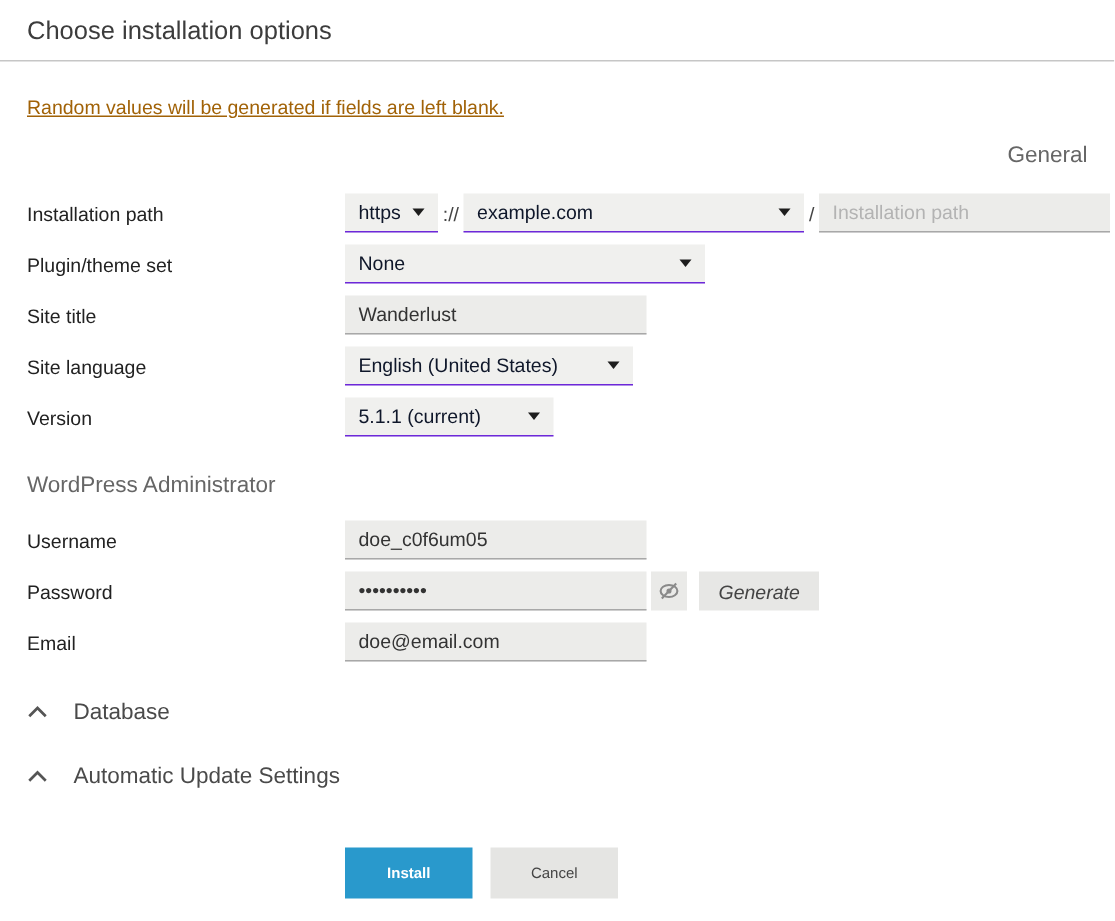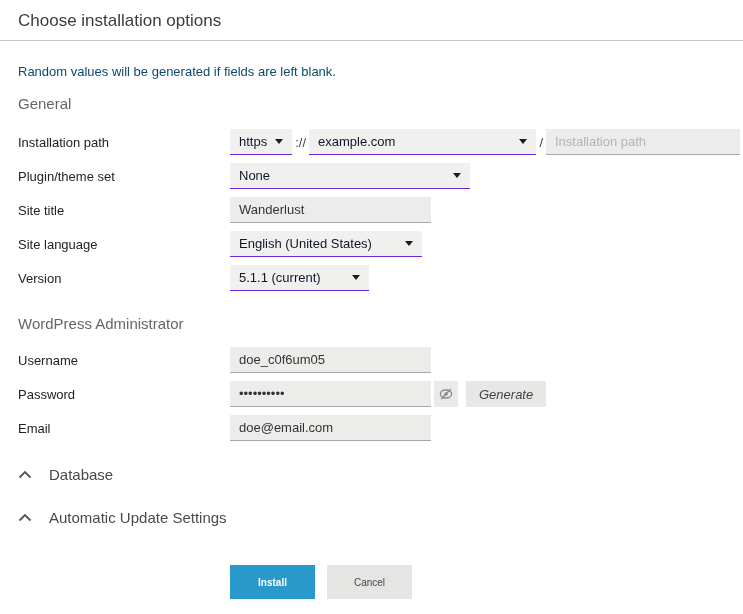--- a/index.html
+++ b/index.html
@@ -3,24 +3,24 @@
 <meta charset="utf-8">
 <style>
   html,body{margin:0;padding:0;background:#fff;}
   body{font-family:"Liberation Sans","DejaVu Sans",sans-serif;font-size:13px;color:#222;}
   .dialog{width:743px;height:614px;background:#fff;overflow:hidden;box-sizing:border-box;}
 
   .dialog-title{padding:11px 18px 9px;font-size:17px;color:#3c3c3c;}
   .divider{height:1px;background:#c6c6c6;border:0;margin:0;}
 
   .body{padding:0 18px;}
-  .note{margin-top:23px;color:#0c4a6e;}
+  .note{margin-top:23px;color:#a16207;text-decoration:underline;}
 
   .section-heading{font-size:15px;font-weight:400;color:#666;margin:0;line-height:17px;}
-  .heading-general{margin-top:16px;}
+  .heading-general{margin-top:16px;text-align:right;}
   .heading-admin{margin-top:24px;}
 
   .form-area{margin-top:17px;}
   .form-area-admin{margin-top:15px;}
   .form-row{display:flex;align-items:center;height:26px;margin-bottom:8px;}
   .row-label{width:212px;flex-shrink:0;color:#222;}
   .path-row{margin-right:-15px;}
 
   .text-input{background:#ececea;border:none;border-bottom:1px solid #a8a8a8;height:26px;box-sizing:border-box;
     padding:0 9px;font-size:13px;color:#333;font-family:inherit;outline:none;}

